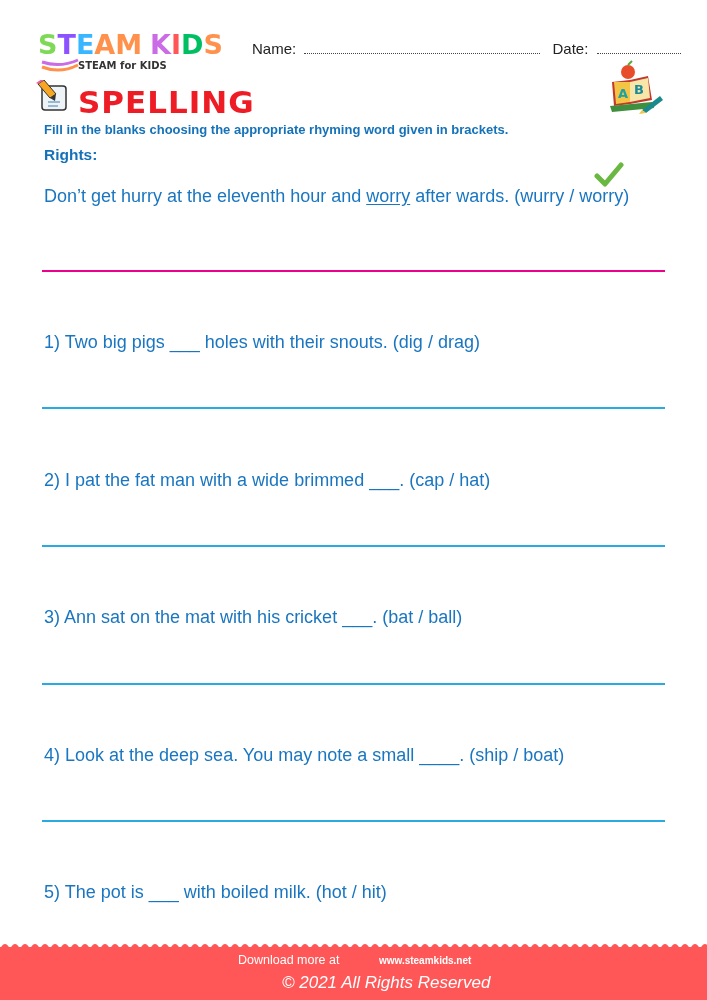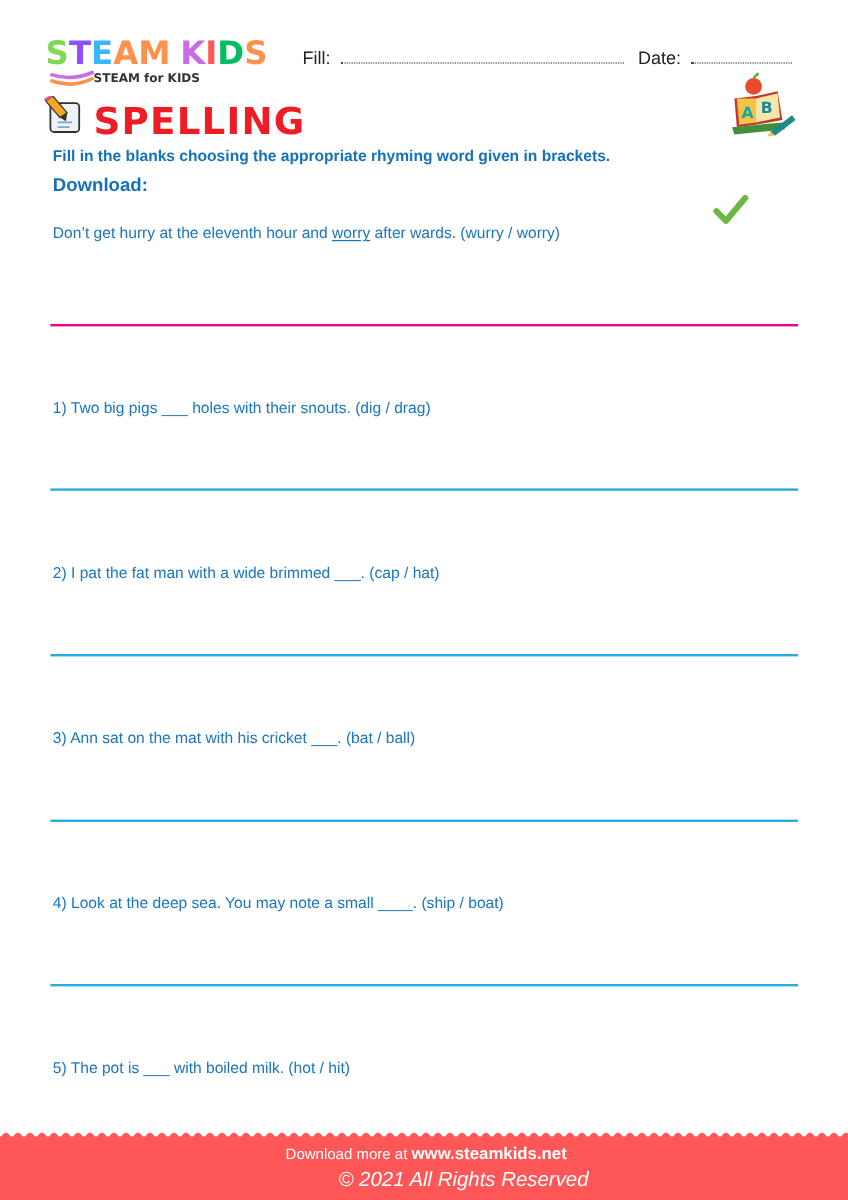--- a/index.html
+++ b/index.html
@@ -8,45 +8,45 @@
   .logo{left:38px;top:30px;width:200px;height:45px;}
   .logo-letters{font-family:"DejaVu Sans",sans-serif;font-weight:bold;font-size:27px;letter-spacing:0px;line-height:30px;white-space:nowrap;}
   .logo-letters span{display:inline-block;}
   .logo-sub{position:absolute;left:40px;top:30px;font-family:"DejaVu Sans",sans-serif;font-weight:bold;font-size:10px;color:#333;}
   .logo-swoosh{position:absolute;left:2px;top:28px;}
   .namefield{left:252px;top:40px;font-size:15px;color:#222;white-space:nowrap;}
   .dots{display:inline-block;border-bottom:1.5px dotted #444;vertical-align:baseline;height:12px;}
   .title{left:78px;top:84px;color:#ee1c25;font-family:"DejaVu Sans",sans-serif;font-weight:bold;font-size:31px;letter-spacing:1px;}
   .instr{left:44px;top:122px;color:#1572b9;font-weight:bold;font-size:13px;}
   .example-label{left:44px;top:146px;color:#1572b9;font-weight:bold;font-size:15.5px;}
-  .sentence{left:44px;color:#1a76c0;font-size:13px;white-space:nowrap;}
+  .sentence{left:44px;color:#1a76c0;font-size:18px;white-space:nowrap;}
   .ans{text-decoration:underline;text-underline-offset:2px;}
   .line{left:42px;width:623px;height:2px;}
   .footer{left:0;top:947px;width:707px;height:53px;background:#ff5757;}
   .footer-scallop{position:absolute;left:0;top:-8px;width:707px;height:10px;}
   .footer-text1{position:absolute;left:238px;top:6px;color:#fff;font-size:12.5px;white-space:nowrap;}
-  .footer-text1 b{font-size:14px;}
+  .footer-text1 b{font-size:10px;margin-left:36px;}
   .footer-text2{position:absolute;left:282px;top:26px;color:#fff;font-size:17px;font-style:italic;white-space:nowrap;}
 </style>
 </head>
 <body>
 
 <div class="abs logo">
   <div class="logo-letters">
     <span style="color:#7ed957">S</span><span style="color:#8c52ff">T</span><span style="color:#38b6ff">E</span><span style="color:#ff914d">A</span><span style="color:#ff914d">M</span><span style="width:8px"></span><span style="color:#cb6ce6">K</span><span style="color:#ff5757">I</span><span style="color:#00bf63">D</span><span style="color:#ff914d">S</span>
   </div>
   <svg class="logo-swoosh" width="40" height="16">
     <path d="M2 4 Q20 10 38 2" stroke="#cb6ce6" stroke-width="3" fill="none"></path>
     <path d="M2 9 Q20 16 38 7" stroke="#ff914d" stroke-width="3" fill="none"></path>
   </svg>
   <div class="logo-sub">STEAM for KIDS</div>
 </div>
 
 <div class="abs namefield">
-  <span>Fill:</span>
+  <span>Name:</span>
   <span class="dots" style="width:236px;margin-left:4px"></span>
   <span style="margin-left:8px">Date:</span>
   <span class="dots" style="width:84px;margin-left:4px"></span>
 </div>
 
 <svg class="abs" style="left:606px;top:60px" width="58" height="54">
   <circle cx="22" cy="12" r="7" fill="#e84d2b"></circle>
   <path d="M22 5 L26 1" stroke="#5a3" stroke-width="2"></path>
   <path d="M6 22 L24 20 L42 16 L46 40 L24 44 L8 46 Z" fill="#c0392b"></path>
   <path d="M8 22 L24 22 L24 42 L10 44 Z" fill="#f6c445"></path>
@@ -62,21 +62,21 @@
   <rect x="6" y="6" width="24" height="24" rx="3" fill="#eef3f7" stroke="#333" stroke-width="1.5"></rect>
   <line x1="12" y1="22" x2="24" y2="22" stroke="#7aa6c7" stroke-width="1.5"></line>
   <line x1="12" y1="26" x2="22" y2="26" stroke="#7aa6c7" stroke-width="1.5"></line>
   <path d="M2 4 L8 0 L20 14 L14 18 Z" fill="#f6a623" stroke="#333" stroke-width="1"></path>
   <path d="M14 18 L20 14 L19 21 Z" fill="#333"></path>
   <path d="M2 4 L8 0 L6 -1 L0 3 Z" fill="#ec5fa3"></path>
 </svg>
 <div class="abs title">SPELLING</div>
 
 <div class="abs instr">Fill in the blanks choosing the appropriate rhyming word given in brackets.</div>
-<div class="abs example-label">Download:</div>
+<div class="abs example-label">Rights:</div>
 
 <div class="abs sentence" style="top:186px">
   <span>Don’t get hurry at the eleventh hour and </span><span class="ans">worry</span><span> after wards.  (wurry / worry)</span>
 </div>
 <svg class="abs" style="left:594px;top:162px" width="30" height="26">
   <path d="M3 14 L11 22 L27 3" stroke="#6ab842" stroke-width="5" fill="none" stroke-linecap="round" stroke-linejoin="round"></path>
 </svg>
 <div class="abs line" style="top:270px;background:#ec008c"></div>
 
 <div class="abs sentence" style="top:332px">1)  Two big pigs ___ holes with their snouts.  (dig / drag)</div>

